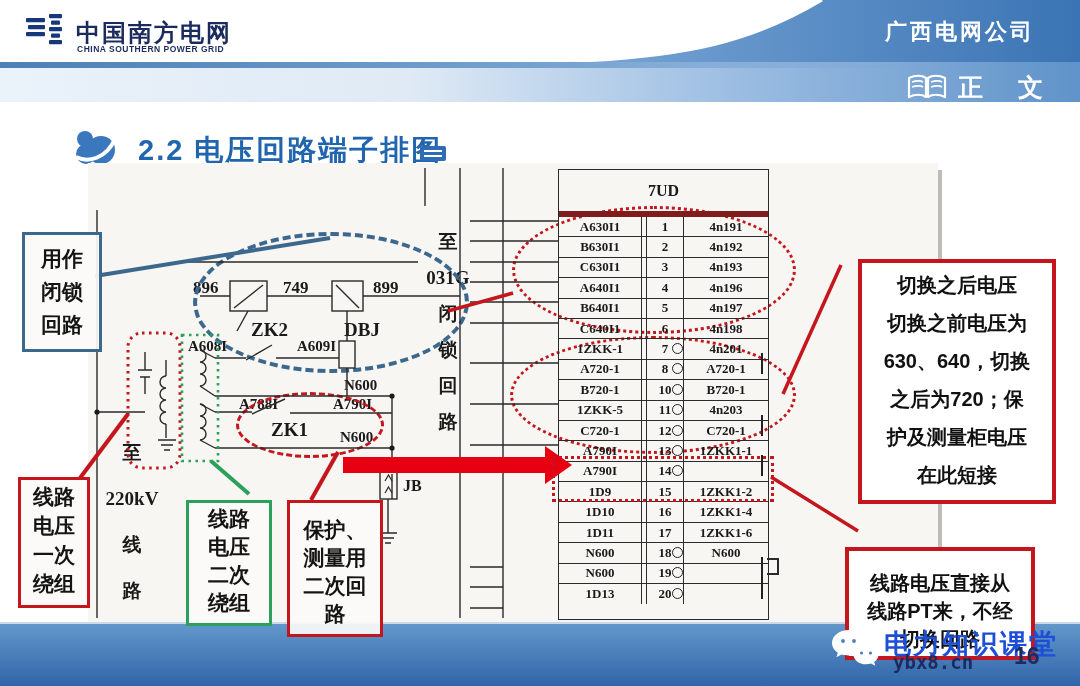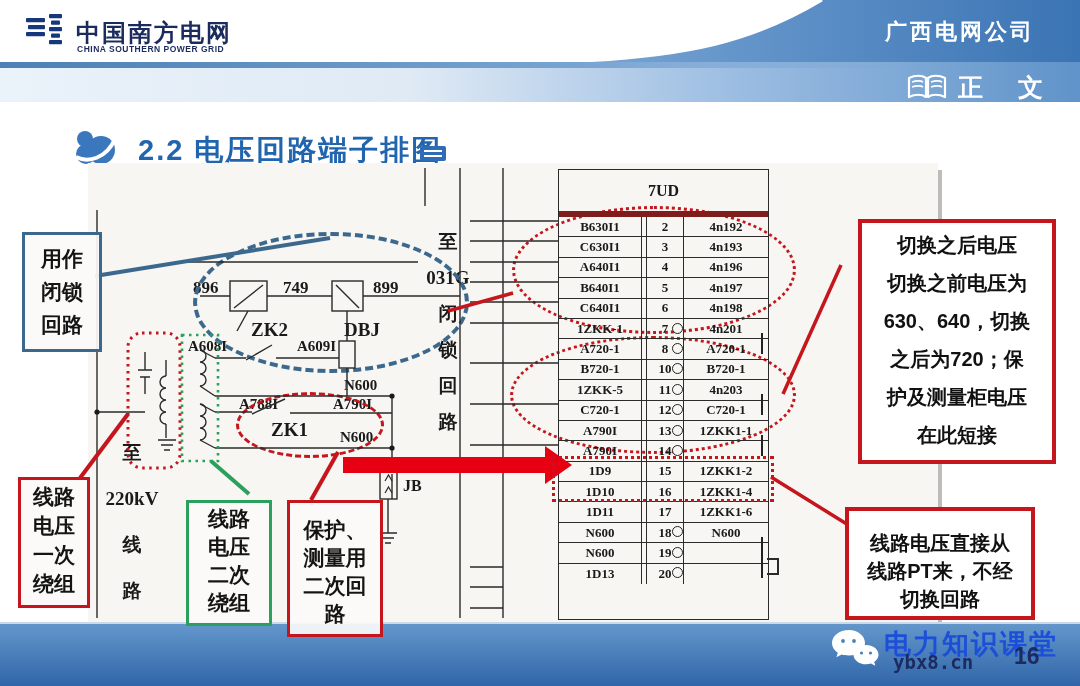--- a/index.html
+++ b/index.html
@@ -32,21 +32,21 @@
          font-family:"Liberation Serif",serif;font-weight:bold;background:rgba(251,250,248,.92);}
   #box-blocking{left:22px;top:232px;width:74px;height:106px;border:3px solid #3c688e;
                 font-size:21px;line-height:33px;padding-top:8px;}
   #box-primary{left:18px;top:477px;width:66px;height:122px;border:3px solid #c4161c;
                font-size:21px;line-height:29px;padding-top:3px;}
   #box-secondary{left:186px;top:500px;width:80px;height:118px;border:3px solid #2aa05c;
                  font-size:21px;line-height:28px;padding-top:2px;}
   #box-protection{left:287px;top:500px;width:90px;height:118px;border:3px solid #c4161c;
                   font-size:21px;line-height:28px;padding-top:13px;}
   .notebox{background:#fff;border:4px solid #c4161c;color:#111;font-weight:bold;
-           text-align:center;white-space:pre-line;}
+           text-align:center;white-space:pre-line;margin-top:40px;}
   #note-switch{left:858px;top:219px;width:190px;height:234px;font-size:20px;line-height:38px;padding-top:3px;}
   #note-line{left:845px;top:507px;width:182px;height:87px;font-size:20px;line-height:28px;padding-top:18px;}
 
   
   #ell-blue{left:193px;top:232px;width:268px;height:133px;border:4px dashed #3c688e;border-radius:50%;}
   #ell-zk1{left:236px;top:392px;width:142px;height:60px;border:3px dashed #c4161c;border-radius:50%;}
   #ell-t1{left:512px;top:206px;width:278px;height:122px;border:3px dotted #c4161c;border-radius:50%;}
   #ell-t2{left:510px;top:336px;width:280px;height:112px;border:3px dotted #c4161c;border-radius:50%;}
   #rect-t13{left:552px;top:456px;width:216px;height:40px;border:3px dotted #c4161c;}
 
@@ -234,20 +234,26 @@
 路</div>
 
   <div class="abs" id="ell-blue"></div>
   <div class="abs" id="ell-zk1"></div>
   <div class="abs" id="ell-t1"></div>
   <div class="abs" id="ell-t2"></div>
 
   <div class="abs" id="tbl">
     <div id="tbl-title">7UD</div>
     <div>
+        <div class="t-row">
+          <div class="c-left">A630I1</div>
+          <div class="c-dbl"></div>
+          <div class="c-num">1</div>
+          <div class="c-right">4n191</div>
+        </div>
         <div class="t-row">
           <div class="c-left">B630I1</div>
           <div class="c-dbl"></div>
           <div class="c-num">2</div>
           <div class="c-right">4n192</div>
         </div>
         <div class="t-row">
           <div class="c-left">C630I1</div>
           <div class="c-dbl"></div>
           <div class="c-num">3</div>

